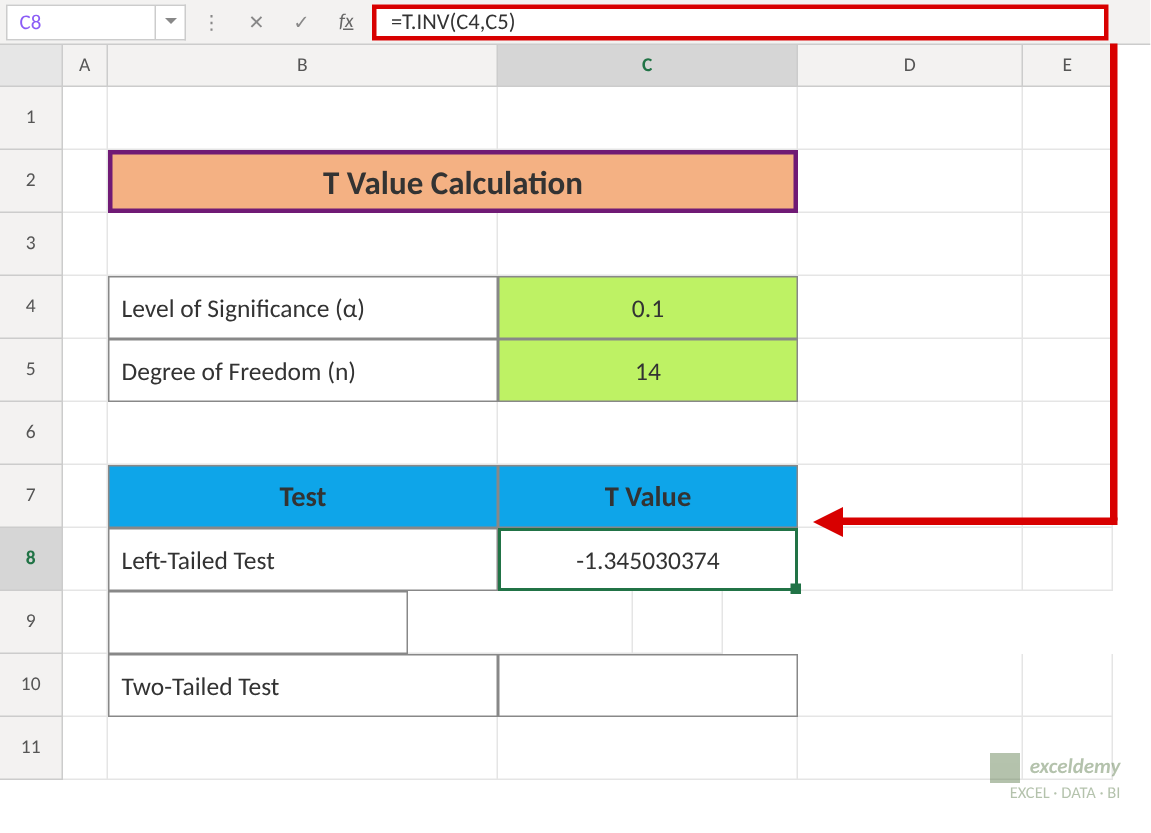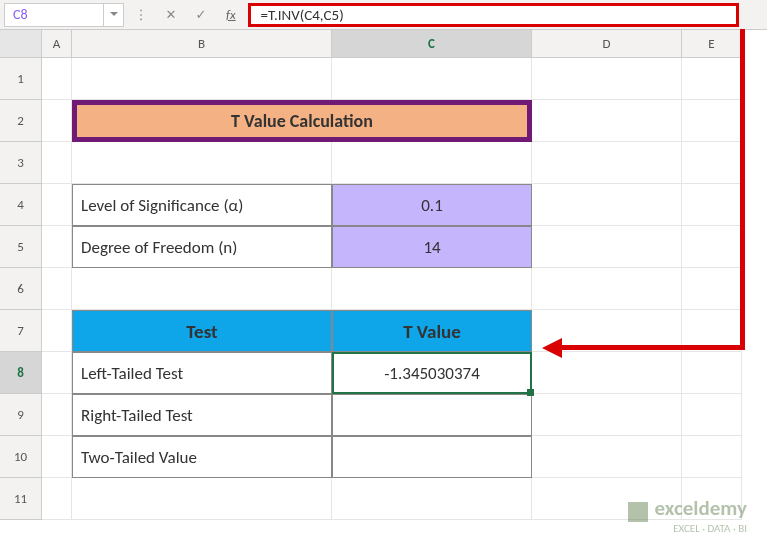--- a/index.html
+++ b/index.html
@@ -22,34 +22,34 @@
     .grid-main { flex: 1; }
     .col-headers { display: flex; height: 28px; }
     .col-hdr { background: #f3f2f1; border-right: 1px solid #ccc; border-bottom: 1px solid #ccc; display: flex; align-items: center; justify-content: center; font-size: 13px; color: #555; }
     .col-hdr.active { background: #d6d6d6; color: #217346; font-weight: bold; }
     .col-A { width: 30px; } .col-B { width: 260px; } .col-C { width: 200px; } .col-D { width: 150px; } .col-E { width: 60px; }
     
     .grid-body { position: relative; }
     .grid-row { display: flex; height: 42px; }
     .cell { border-right: 1px solid #e5e5e5; border-bottom: 1px solid #e5e5e5; display: flex; align-items: center; padding: 0 8px; font-size: 16px; color: #333; }
     
-    .title-cell { background: #f4b183; border: 5px solid #701a75; font-size: 18px; font-weight: bold; justify-content: center; }
+    .title-cell { background: #f4b183; border: 3px solid #701a75; font-size: 22px; font-weight: bold; justify-content: center; }
     .param-label { border: 1px solid #888; background: #fff; font-size: 17px; }
-    .param-val { border: 1px solid #888; background: #c4b5fd; justify-content: center; font-size: 17px; }
+    .param-val { border: 1px solid #888; background: #bef264; justify-content: center; font-size: 17px; }
     .tbl-hdr { background: #0ea5e9; border: 1px solid #888; font-size: 19px; font-weight: bold; justify-content: center; }
     .tbl-cell { border: 1px solid #888; background: #fff; font-size: 17px; }
     .tbl-val { justify-content: center; }
     .selected-cell { border: 2px solid #217346 !important; position: relative; }
     .selected-cell::after { content: ''; position: absolute; bottom: -4px; right: -4px; width: 7px; height: 7px; background: #217346; }
     
     .arrow-line { position: absolute; background: #d80000; }
     .arrow-head { position: absolute; width: 0; height: 0; }
     
     .watermark { position: absolute; bottom: 20px; right: 20px; opacity: 0.45; font-size: 11px; color: #5a7a4a; text-align: right; }
-    .watermark .wm-title { font-size: 21px; font-weight: bold; }
+    .watermark .wm-title { font-size: 14px; font-weight: bold; font-style: italic; }
     .wm-icon { display: inline-block; width: 20px; height: 20px; background: #5a7a4a; margin-right: 4px; vertical-align: middle; }
   </style>
 </head>
 <body>
 
 <div class="formula-bar-row">
   <div class="name-box">C8</div>
   <div class="name-box-arrow">
     <svg width="8" height="5">
         <path d="M0 0 L4 4 L8 0 Z" fill="#888"></path>
@@ -140,28 +140,27 @@
       </div>
       <div class="grid-row">
         <div class="cell col-A"></div>
         <div class="cell col-B tbl-cell">Left-Tailed Test</div>
         <div class="cell col-C tbl-cell tbl-val selected-cell">-1.345030374</div>
         <div class="cell col-D"></div>
         <div class="cell col-E"></div>
       </div>
       <div class="grid-row">
         <div class="cell col-A"></div>
-        <div class="cell col-B tbl-cell">Right-Tailed Test</div>
         <div class="cell col-C tbl-cell tbl-val"></div>
         <div class="cell col-D"></div>
         <div class="cell col-E"></div>
       </div>
       <div class="grid-row">
         <div class="cell col-A"></div>
-        <div class="cell col-B tbl-cell">Two-Tailed Value</div>
+        <div class="cell col-B tbl-cell">Two-Tailed Test</div>
         <div class="cell col-C tbl-cell tbl-val"></div>
         <div class="cell col-D"></div>
         <div class="cell col-E"></div>
       </div>
       <div class="grid-row">
         <div class="cell col-A"></div>
         <div class="cell col-B"></div>
         <div class="cell col-C"></div>
         <div class="cell col-D"></div>
         <div class="cell col-E"></div>

